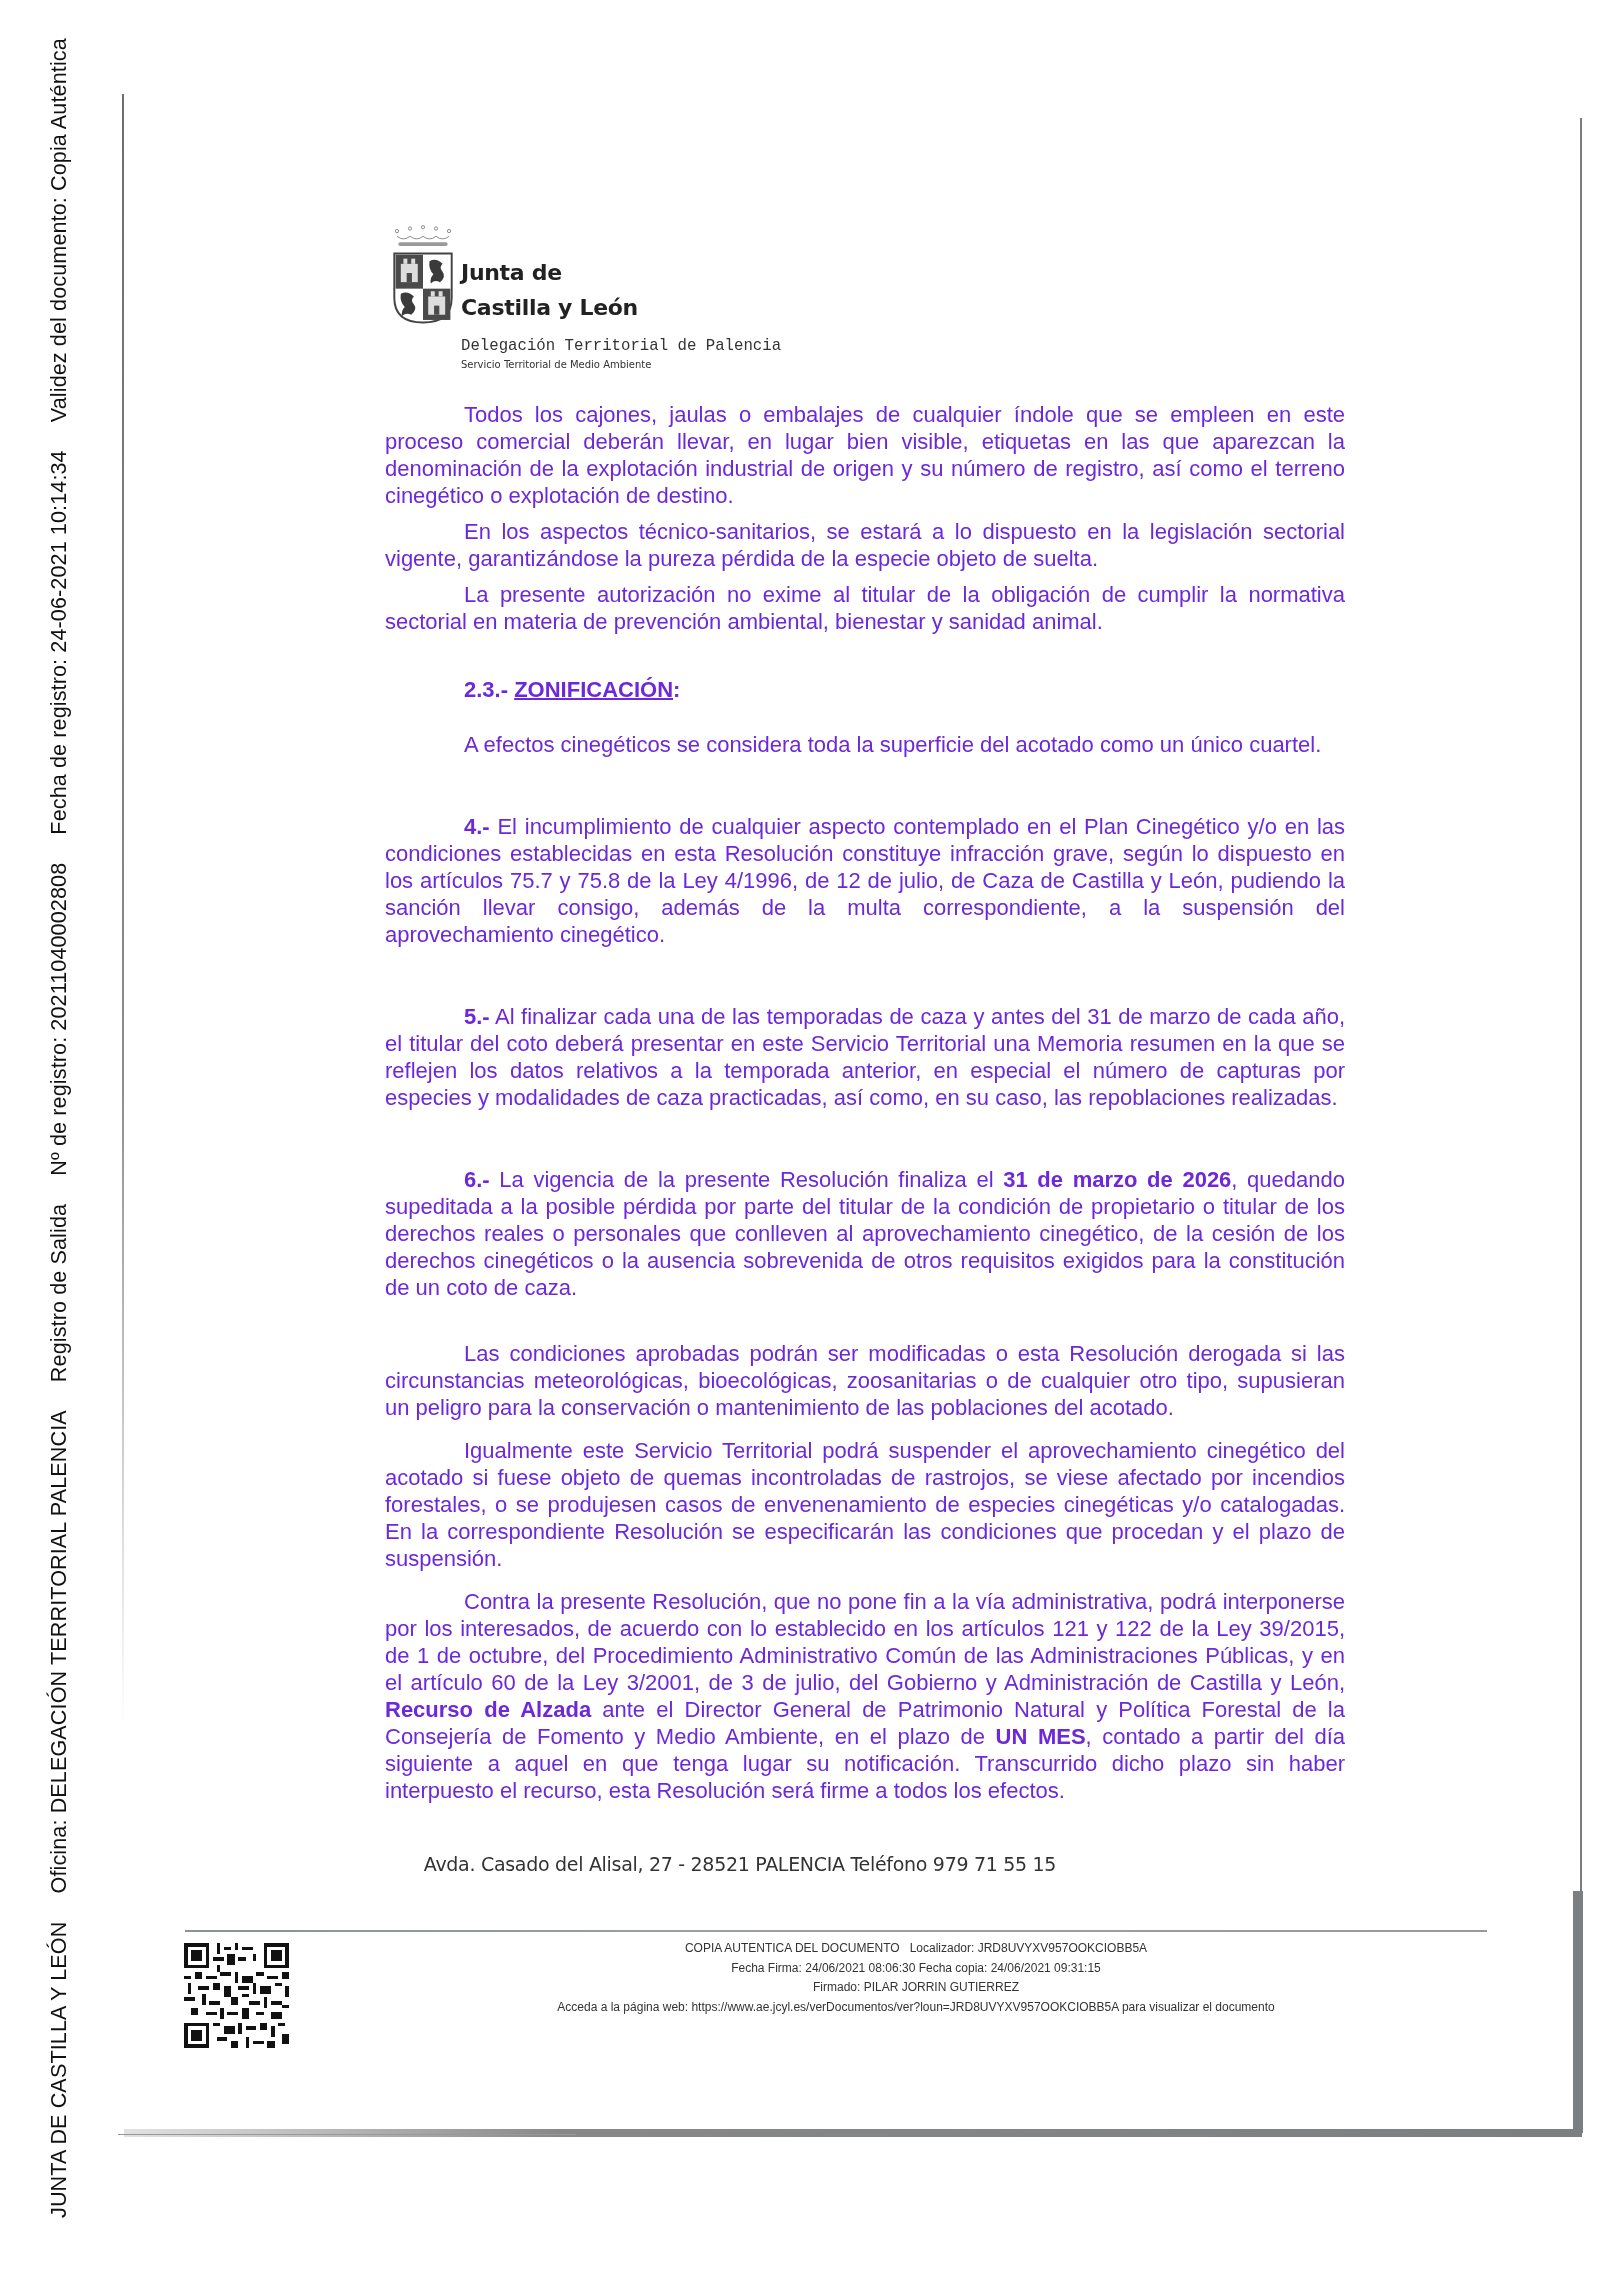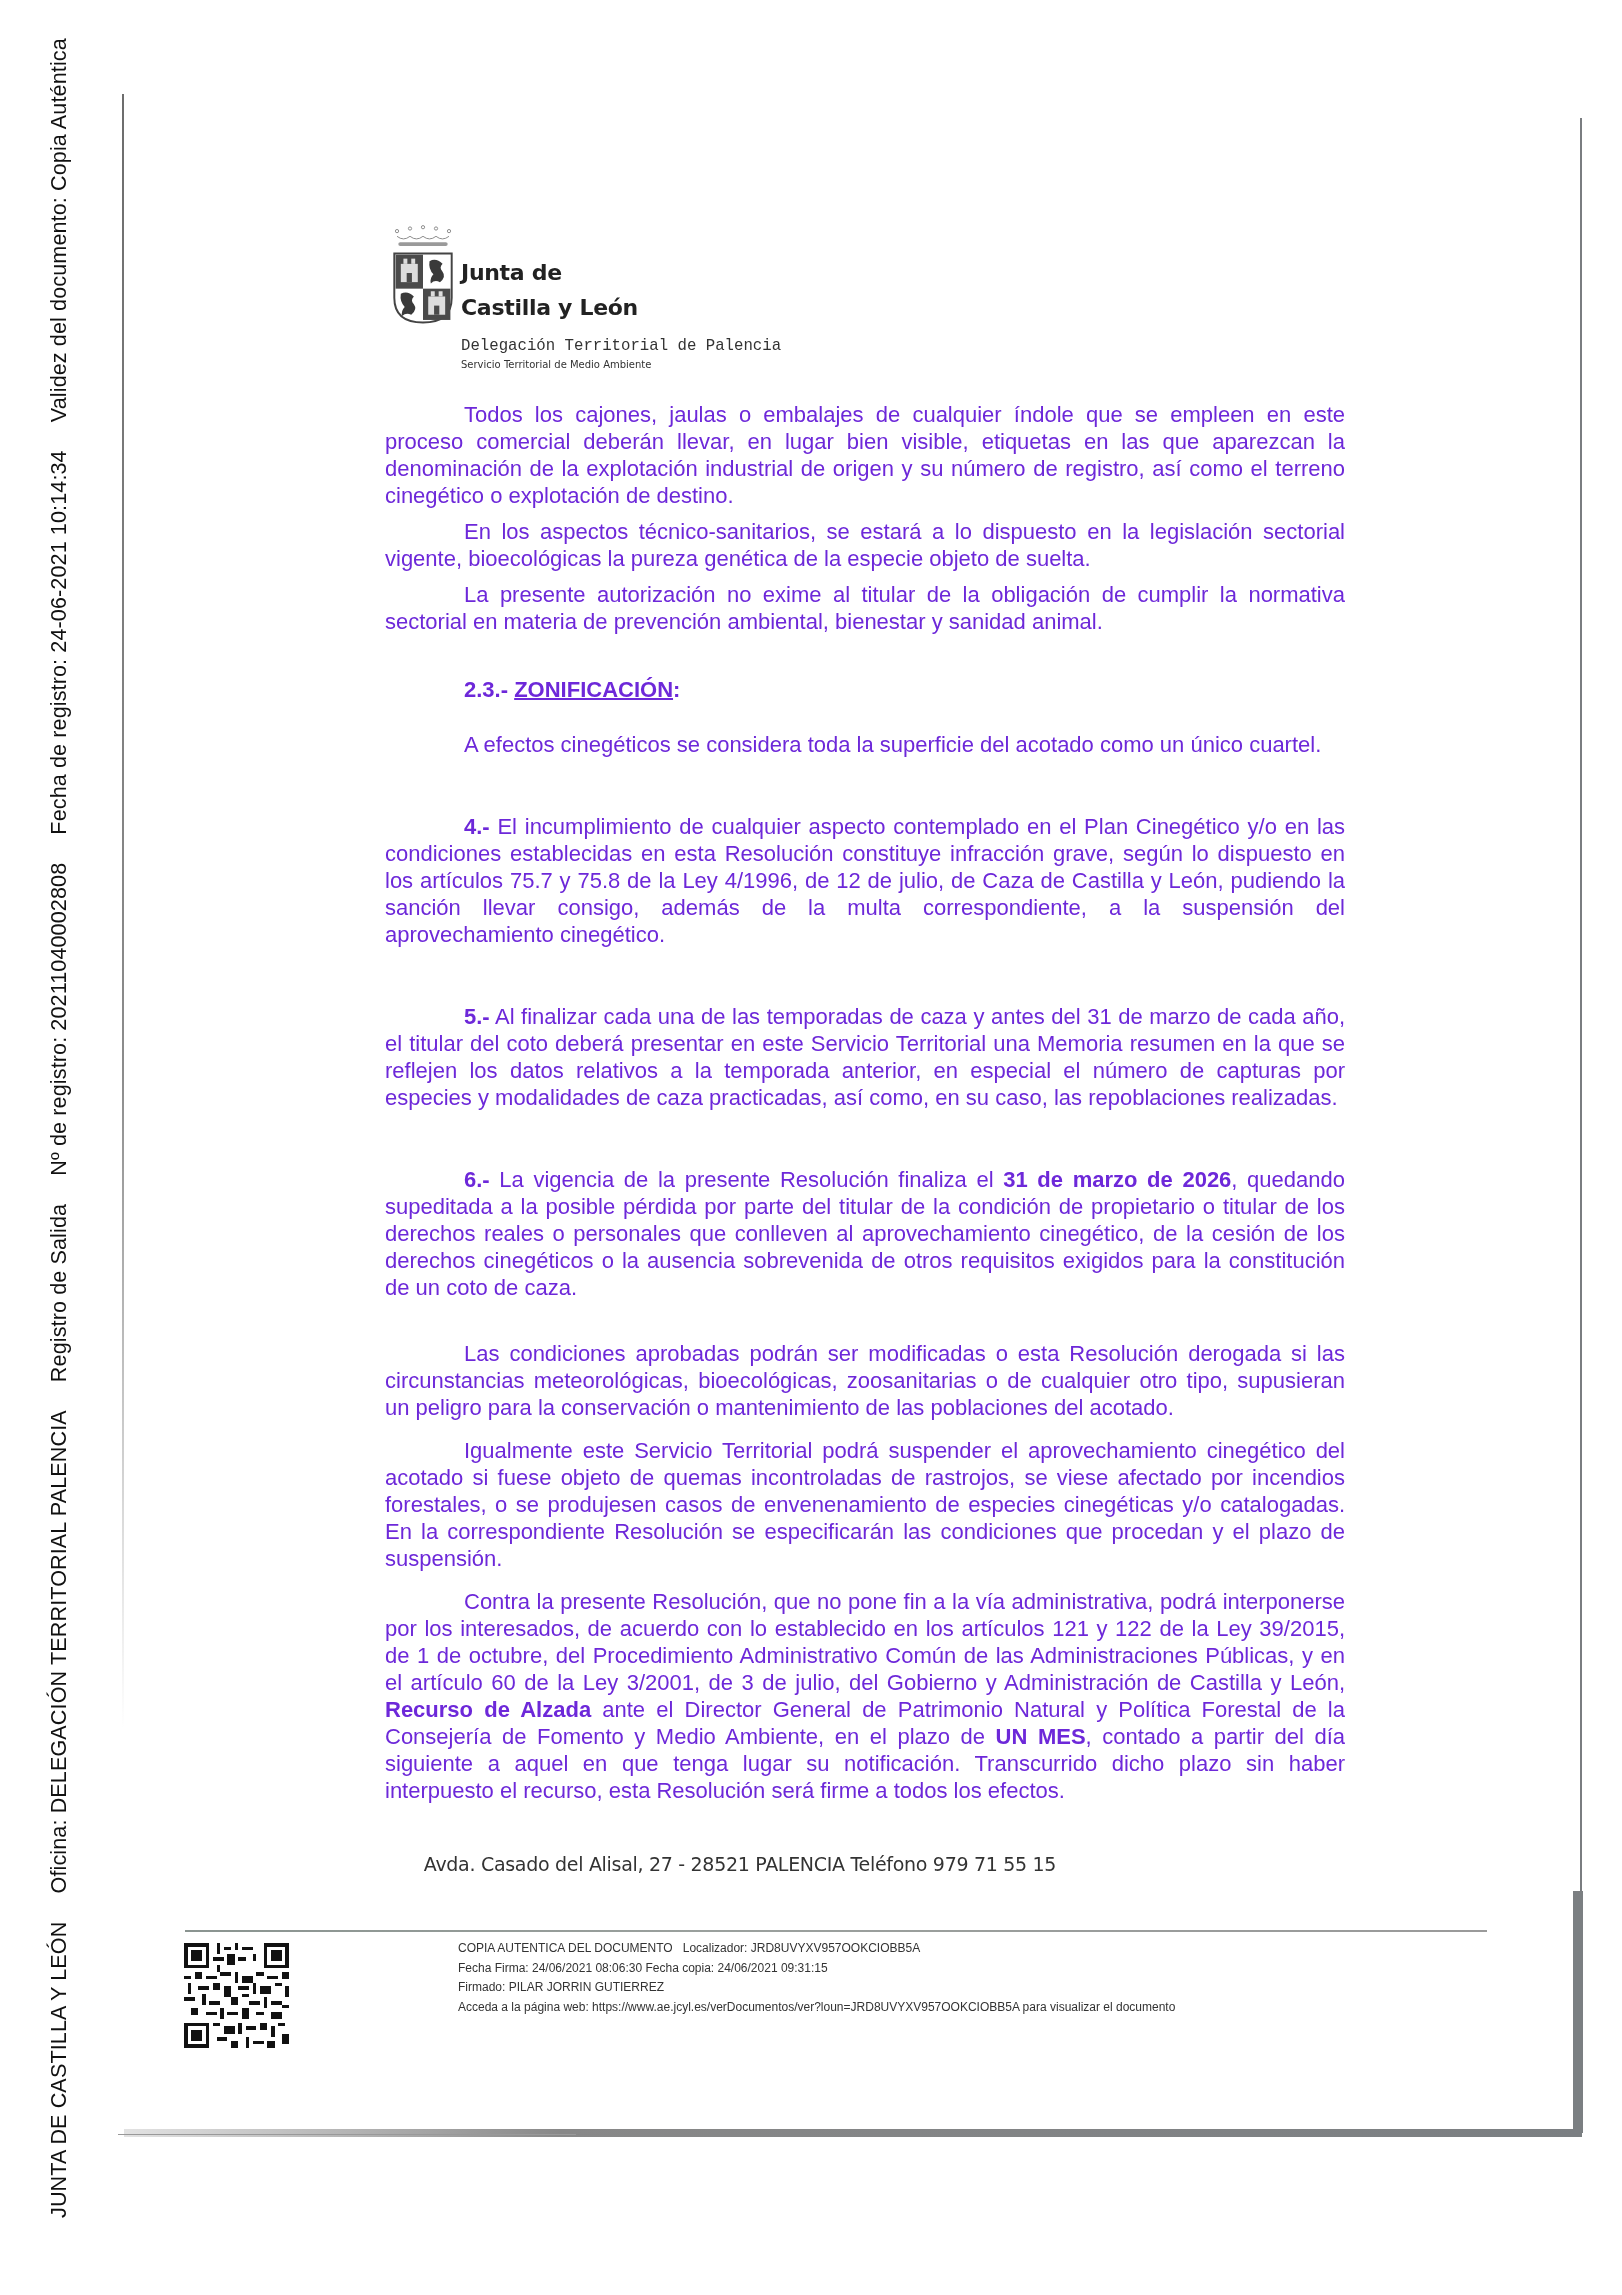--- a/index.html
+++ b/index.html
@@ -42,21 +42,21 @@
   b { font-weight:bold; }
 
   .address { position:absolute; left:0; width:1622px; top:1853px; text-align:center; font-family:"DejaVu Sans", sans-serif;
     font-size:19px; color:#333; letter-spacing:-0.3px; }
   .address span { position:relative; left:-71px; }
 
   
   .footer-line { position:absolute; left:185px; top:1930px; width:1302px; height:2px;
     background:linear-gradient(90deg,#8a9490,#9aa09d 40%,#9a9a9a 100%); }
   .qr { position:absolute; left:184px; top:1943px; width:105px; height:105px; }
-  .footer-text { position:absolute; left:458px; top:1939px; width:916px; font-size:12px; color:#333; line-height:19.6px; }
+  .footer-text { position:absolute; left:458px; top:1939px; width:916px; text-align:center; font-size:12px; color:#333; line-height:19.6px; }
   .footer-text div { white-space:nowrap; }
 </style>
 </head>
 <body>
 
 <div class="scan-left-line"></div>
 <div class="scan-right-line"></div>
 <div class="scan-right-shadow"></div>
 <div class="scan-bottom-line"></div>
 <div class="scan-bottom-thin"></div>
@@ -104,21 +104,21 @@
   <div class="logo-title">
     <div>Junta de</div>
     <div>Castilla y León</div>
   </div>
   <div class="logo-deleg">Delegación Territorial de Palencia</div>
   <div class="logo-serv">Servicio Territorial de Medio Ambiente</div>
 </div>
 
 <div class="body">
   <p class="mb12">Todos los cajones, jaulas o embalajes de cualquier índole que se empleen en este proceso comercial deberán llevar, en lugar bien visible, etiquetas en las que aparezcan la denominación de la explotación industrial de origen y su número de registro, así como el terreno cinegético o explotación de destino.</p>
-  <p class="mb12">En los aspectos técnico-sanitarios, se estará a lo dispuesto en la legislación sectorial vigente, bioecológicas la pureza genética de la especie objeto de suelta.</p>
+  <p class="mb12">En los aspectos técnico-sanitarios, se estará a lo dispuesto en la legislación sectorial vigente, garantizándose la pureza pérdida de la especie objeto de suelta.</p>
   <p>La presente autorización no exime al titular de la obligación de cumplir la normativa sectorial en materia de prevención ambiental, bienestar y sanidad animal.</p>
 
   <p class="sec-head"><span>2.3.- </span><u>ZONIFICACIÓN</u><span>:</span></p>
   <p>A efectos cinegéticos se considera toda la superficie del acotado como un único cuartel.</p>
 
   <p class="gap-lg"><b>4.-</b><span> El incumplimiento de cualquier aspecto contemplado en el Plan Cinegético y/o en las condiciones establecidas en esta Resolución constituye infracción grave, según lo dispuesto en los artículos 75.7 y 75.8 de la Ley 4/1996, de 12 de julio, de Caza de Castilla y León, pudiendo la sanción llevar consigo, además de la multa correspondiente, a la suspensión del aprovechamiento cinegético.</span></p>
 
   <p class="gap-lg"><b>5.-</b><span> Al finalizar cada una de las temporadas de caza y antes del 31 de marzo de cada año, el titular del coto deberá presentar en este Servicio Territorial una Memoria resumen en la que se reflejen los datos relativos a la temporada anterior, en especial el número de capturas por especies y modalidades de caza practicadas, así como, en su caso, las repoblaciones realizadas.</span></p>
 
   <p class="gap-lg"><b>6.-</b><span> La vigencia de la presente Resolución finaliza el </span><b>31 de marzo de 2026</b><span>, quedando supeditada a la posible pérdida por parte del titular de la condición de propietario o titular de los derechos reales o personales que conlleven al aprovechamiento cinegético, de la cesión de los derechos cinegéticos o la ausencia sobrevenida de otros requisitos exigidos para la constitución de un coto de caza.</span></p>

